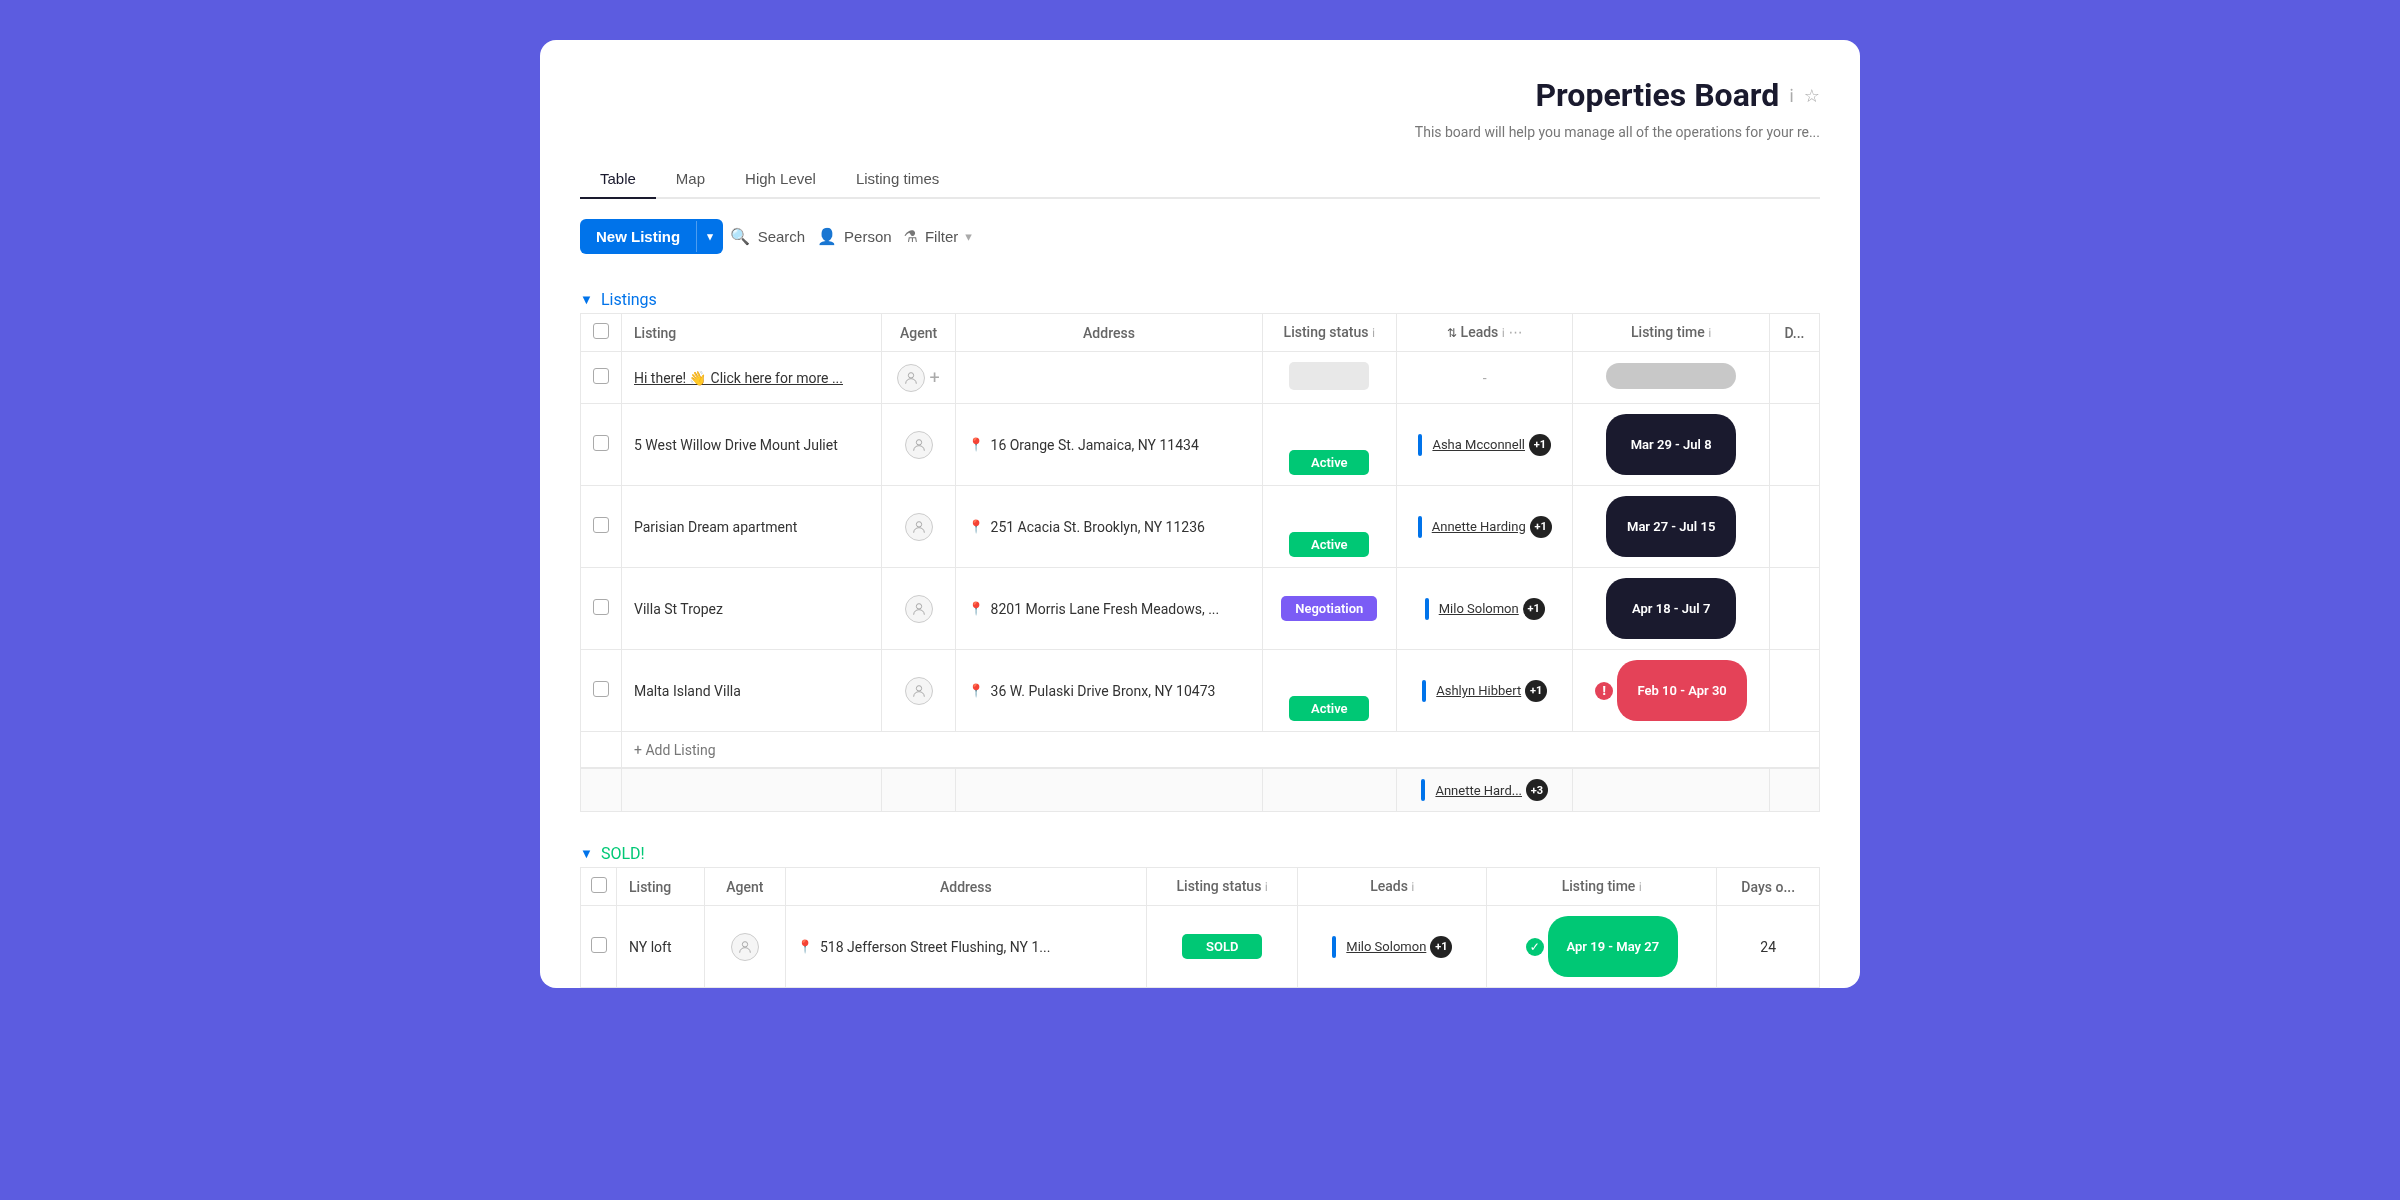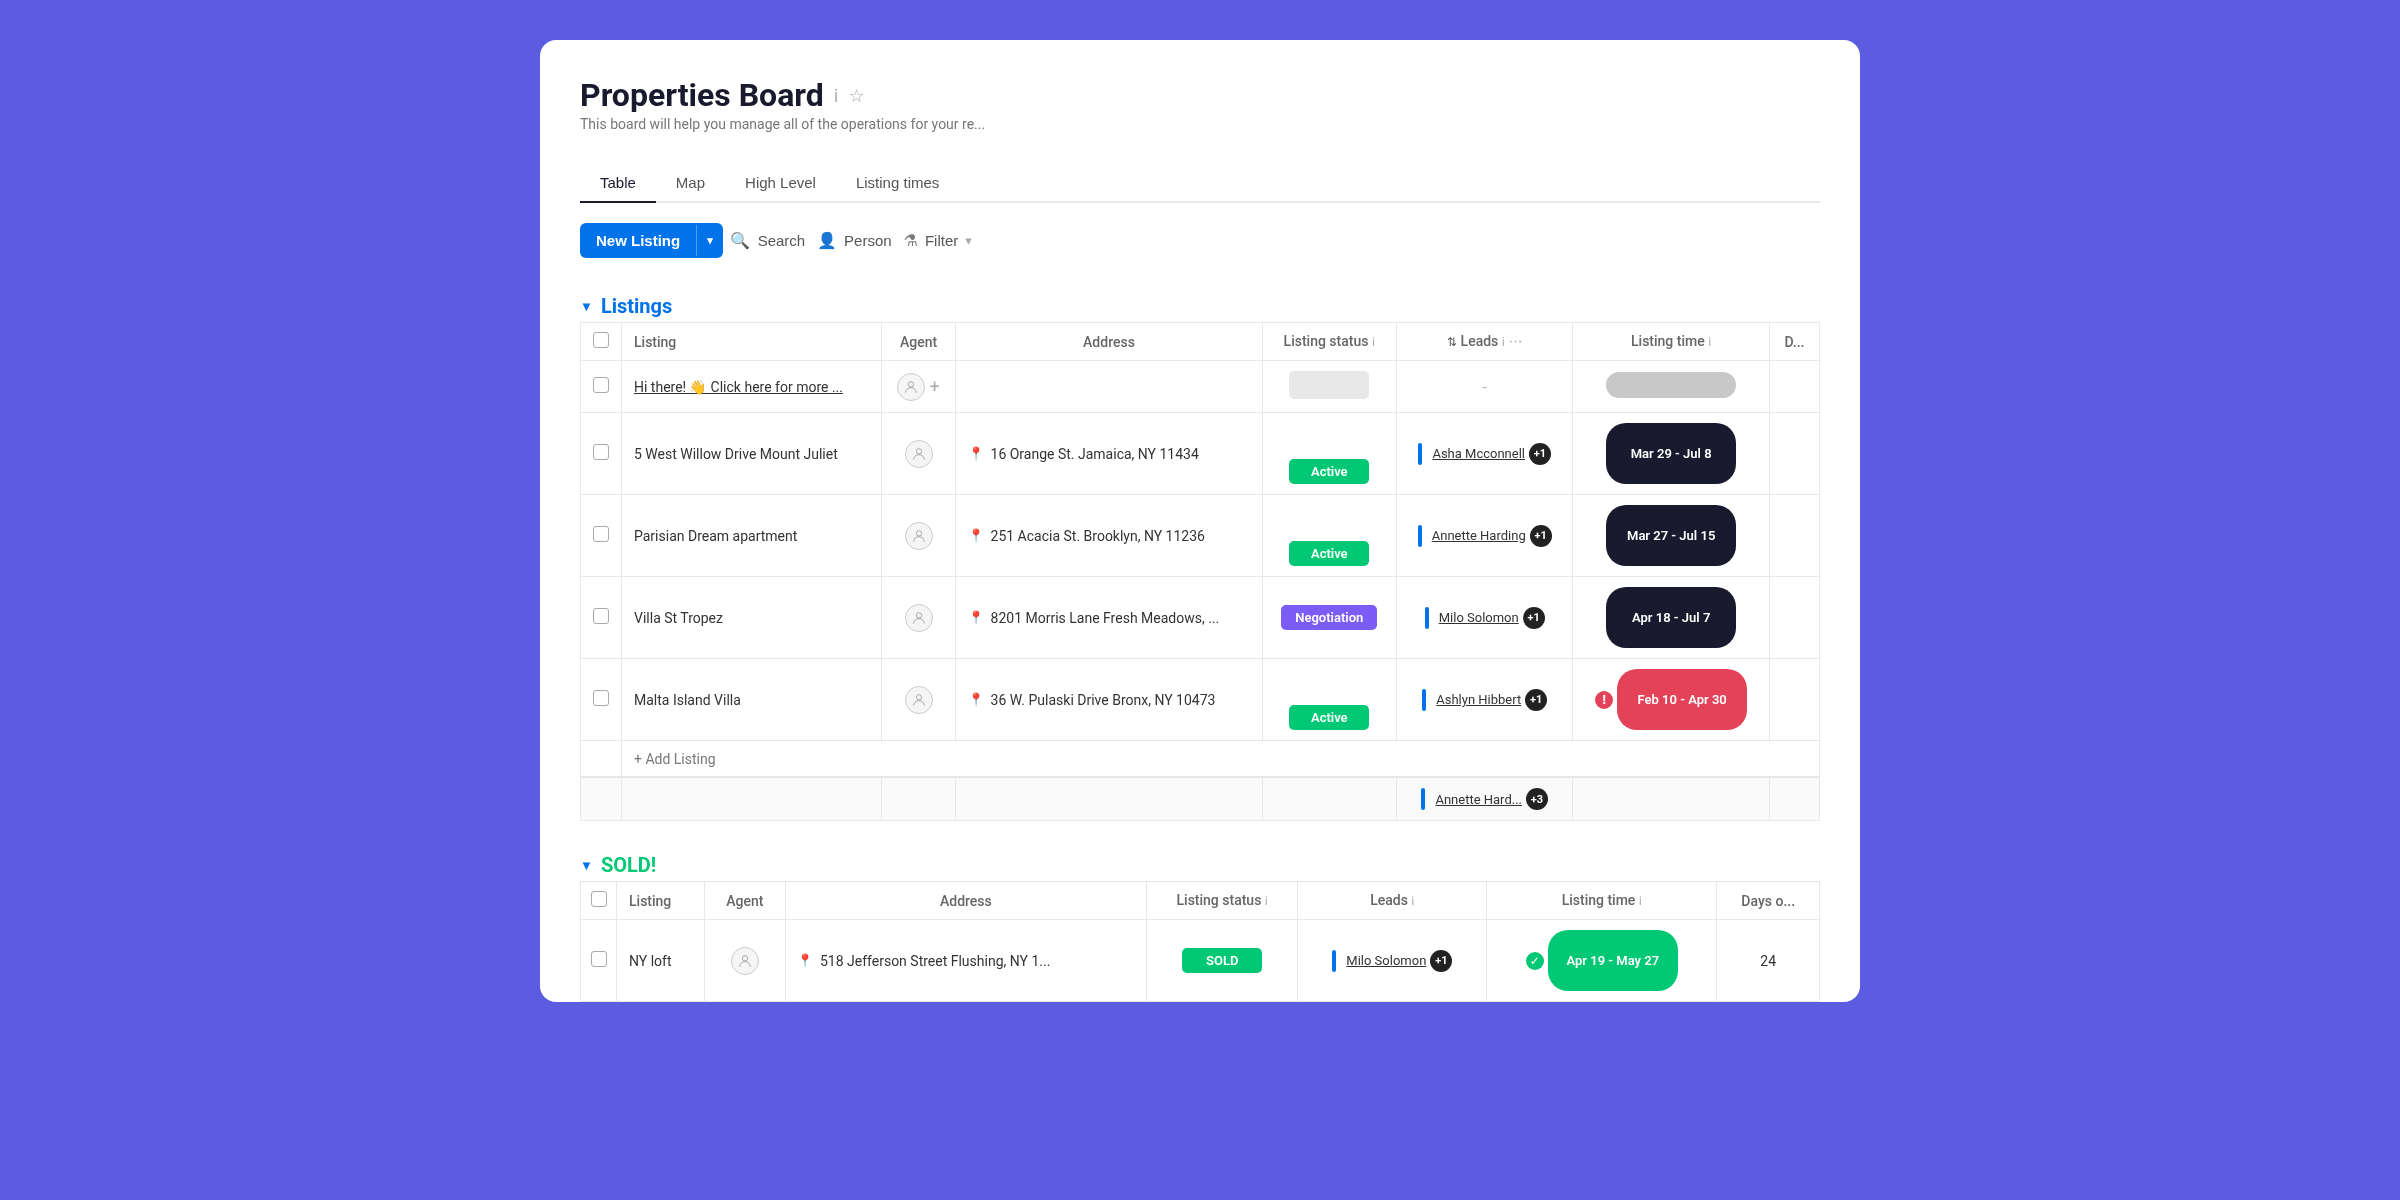--- a/index.html
+++ b/index.html
@@ -17,22 +17,23 @@
       border-radius: 16px;
       width: 100%;
       max-width: 1320px;
       padding: 36px 40px 0 40px;
       min-height: 660px;
       overflow: hidden;
     }
     .board-header {
       display: flex;
       flex-direction: column;
-      gap: 2px;
-      margin-bottom: 32px;
+      gap: 10px;
+      margin-bottom: 20px;
+      align-items: flex-end;
     }
     .board-title-row {
       display: flex;
       align-items: center;
       gap: 10px;
     }
     .board-title {
       font-size: 32px;
       font-weight: 700;
       color: #1a1a2e;
@@ -117,22 +118,22 @@
       gap: 8px;
       margin-bottom: 0;
       padding: 8px 0 4px 0;
     }
     .section-toggle {
       color: #0073ea;
       font-size: 13px;
       cursor: pointer;
     }
     .section-title {
-      font-size: 20px;
-      font-weight: 700;
+      font-size: 16px;
+      font-weight: 400;
       color: #0073ea;
     }
     .section-title.sold {
       color: #00c875;
     }
     table {
       width: 100%;
       border-collapse: collapse;
       font-size: 14px;
     }

